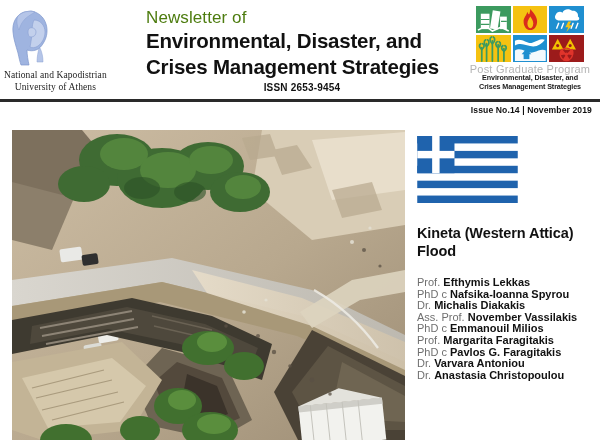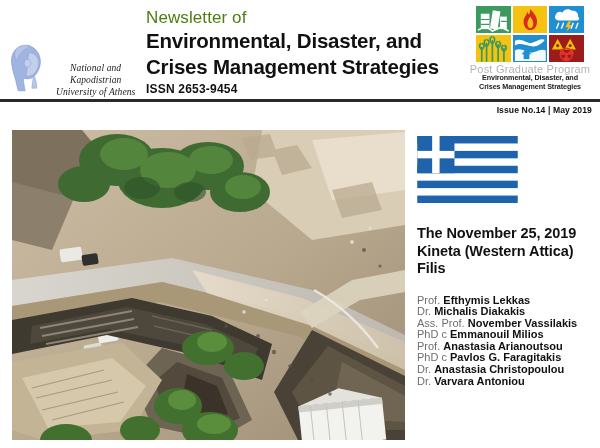--- a/index.html
+++ b/index.html
@@ -8,31 +8,31 @@
     font-family:"Liberation Sans", sans-serif;
     color:#1a1a1a;
   }
   .page{position:absolute;inset:0;background:#fff;}
 
   
   .header{position:absolute;left:0;top:0;width:600px;height:100px;}
 
   
   .nkua{position:absolute;left:4px;top:6px;width:136px;height:92px;
-        display:flex;flex-direction:row;align-items:flex-end;font-style:italic;}
+        display:flex;flex-direction:column;align-items:flex-start;}
   .nkua-seal{width:56px;height:60px;margin-top:2px;}
   .nkua-text{margin-top:1px;text-align:center;font-family:"Liberation Serif",serif;
              font-size:9.5px;line-height:12px;color:#1c1c1c;letter-spacing:.1px;}
 
   
   .title-block{position:absolute;left:146px;top:8px;width:312px;}
   .news-of{font-size:17px;line-height:19px;color:#4d7c0f;font-weight:400;letter-spacing:.1px;}
   .main-title{font-size:20.5px;line-height:23.5px;font-weight:bold;color:#111;
               letter-spacing:-.2px;margin-top:2px;}
-  .issn{text-align:left;font-size:12px;font-weight:bold;color:#111;margin-top:4px;letter-spacing:.2px;}
+  .issn{text-align:center;font-size:10px;font-weight:bold;color:#111;margin-top:4px;letter-spacing:.2px;}
 
   
   .prog{position:absolute;left:468px;top:6px;width:124px;}
   .tiles{width:108px;height:56px;display:grid;grid-template-columns:repeat(3,1fr);
          grid-template-rows:repeat(2,1fr);gap:2px;margin:0 auto;}
   .tile{position:relative;overflow:hidden;}
   .t-quake{background:#3c9a5f;}
   .t-fire{background:#f5c211;}
   .t-storm{background:#1f8fd0;}
   .t-plant{background:#f5c211;}
@@ -172,21 +172,21 @@
       <div class="prog-sub">
         <div class="pgp">Post Graduate Program</div>
         <div class="pgp-b">Environmental,  Disaster,  and</div>
         <div class="pgp-b">Crises Management Strategies</div>
       </div>
     </div>
 
     <div class="rule"></div>
   </div>
 
-  <div class="issue">Issue No.14 | May 2019</div>
+  <div class="issue">Issue No.14 | November 2019</div>
 
   <div class="photo">
     <svg viewBox="0 0 393 310" preserveAspectRatio="none">
       <defs>
         <linearGradient id="gsoil" x1="0" y1="0" x2="1" y2="1">
           <stop offset="0%" stop-color="#cdbda4"></stop>
             <stop offset="55%" stop-color="#b8a88e"></stop>
             <stop offset="100%" stop-color="#9d8d75"></stop>
         </linearGradient>
         <linearGradient id="gsed" x1="0" y1="0" x2="1" y2="0">
@@ -325,30 +325,30 @@
         <rect x="0" y="80" width="135" height="10"></rect>
       </g>
       <rect x="0" y="0" width="50" height="50" fill="#1f63ad"></rect>
       <g fill="#ffffff">
         <rect x="20" y="0" width="10" height="50"></rect>
         <rect x="0" y="20" width="50" height="10"></rect>
       </g>
     </svg>
 
     <div class="story-title">
-      <div>The November 25, 2019</div>
       <div>Kineta (Western Attica)</div>
-      <div>Filis</div>
+      <div>Flood</div>
     </div>
 
     <div class="authors">
         <div class="author"><span>Prof. </span><b>Efthymis Lekkas</b></div>
+        <div class="author"><span>PhD c </span><b>Nafsika-Ioanna Spyrou</b></div>
         <div class="author"><span>Dr. </span><b>Michalis Diakakis</b></div>
         <div class="author"><span>Ass. Prof. </span><b>November Vassilakis</b></div>
         <div class="author"><span>PhD c </span><b>Emmanouil Milios</b></div>
-        <div class="author"><span>Prof. </span><b>Anastasia Arianoutsou</b></div>
+        <div class="author"><span>Prof. </span><b>Margarita Faragitakis</b></div>
         <div class="author"><span>PhD c </span><b>Pavlos G. Faragitakis</b></div>
+        <div class="author"><span>Dr. </span><b>Varvara Antoniou</b></div>
         <div class="author"><span>Dr. </span><b>Anastasia Christopoulou</b></div>
-        <div class="author"><span>Dr. </span><b>Varvara Antoniou</b></div>
       </div>
   </div>
 
 </div>
 
 </body></html>

